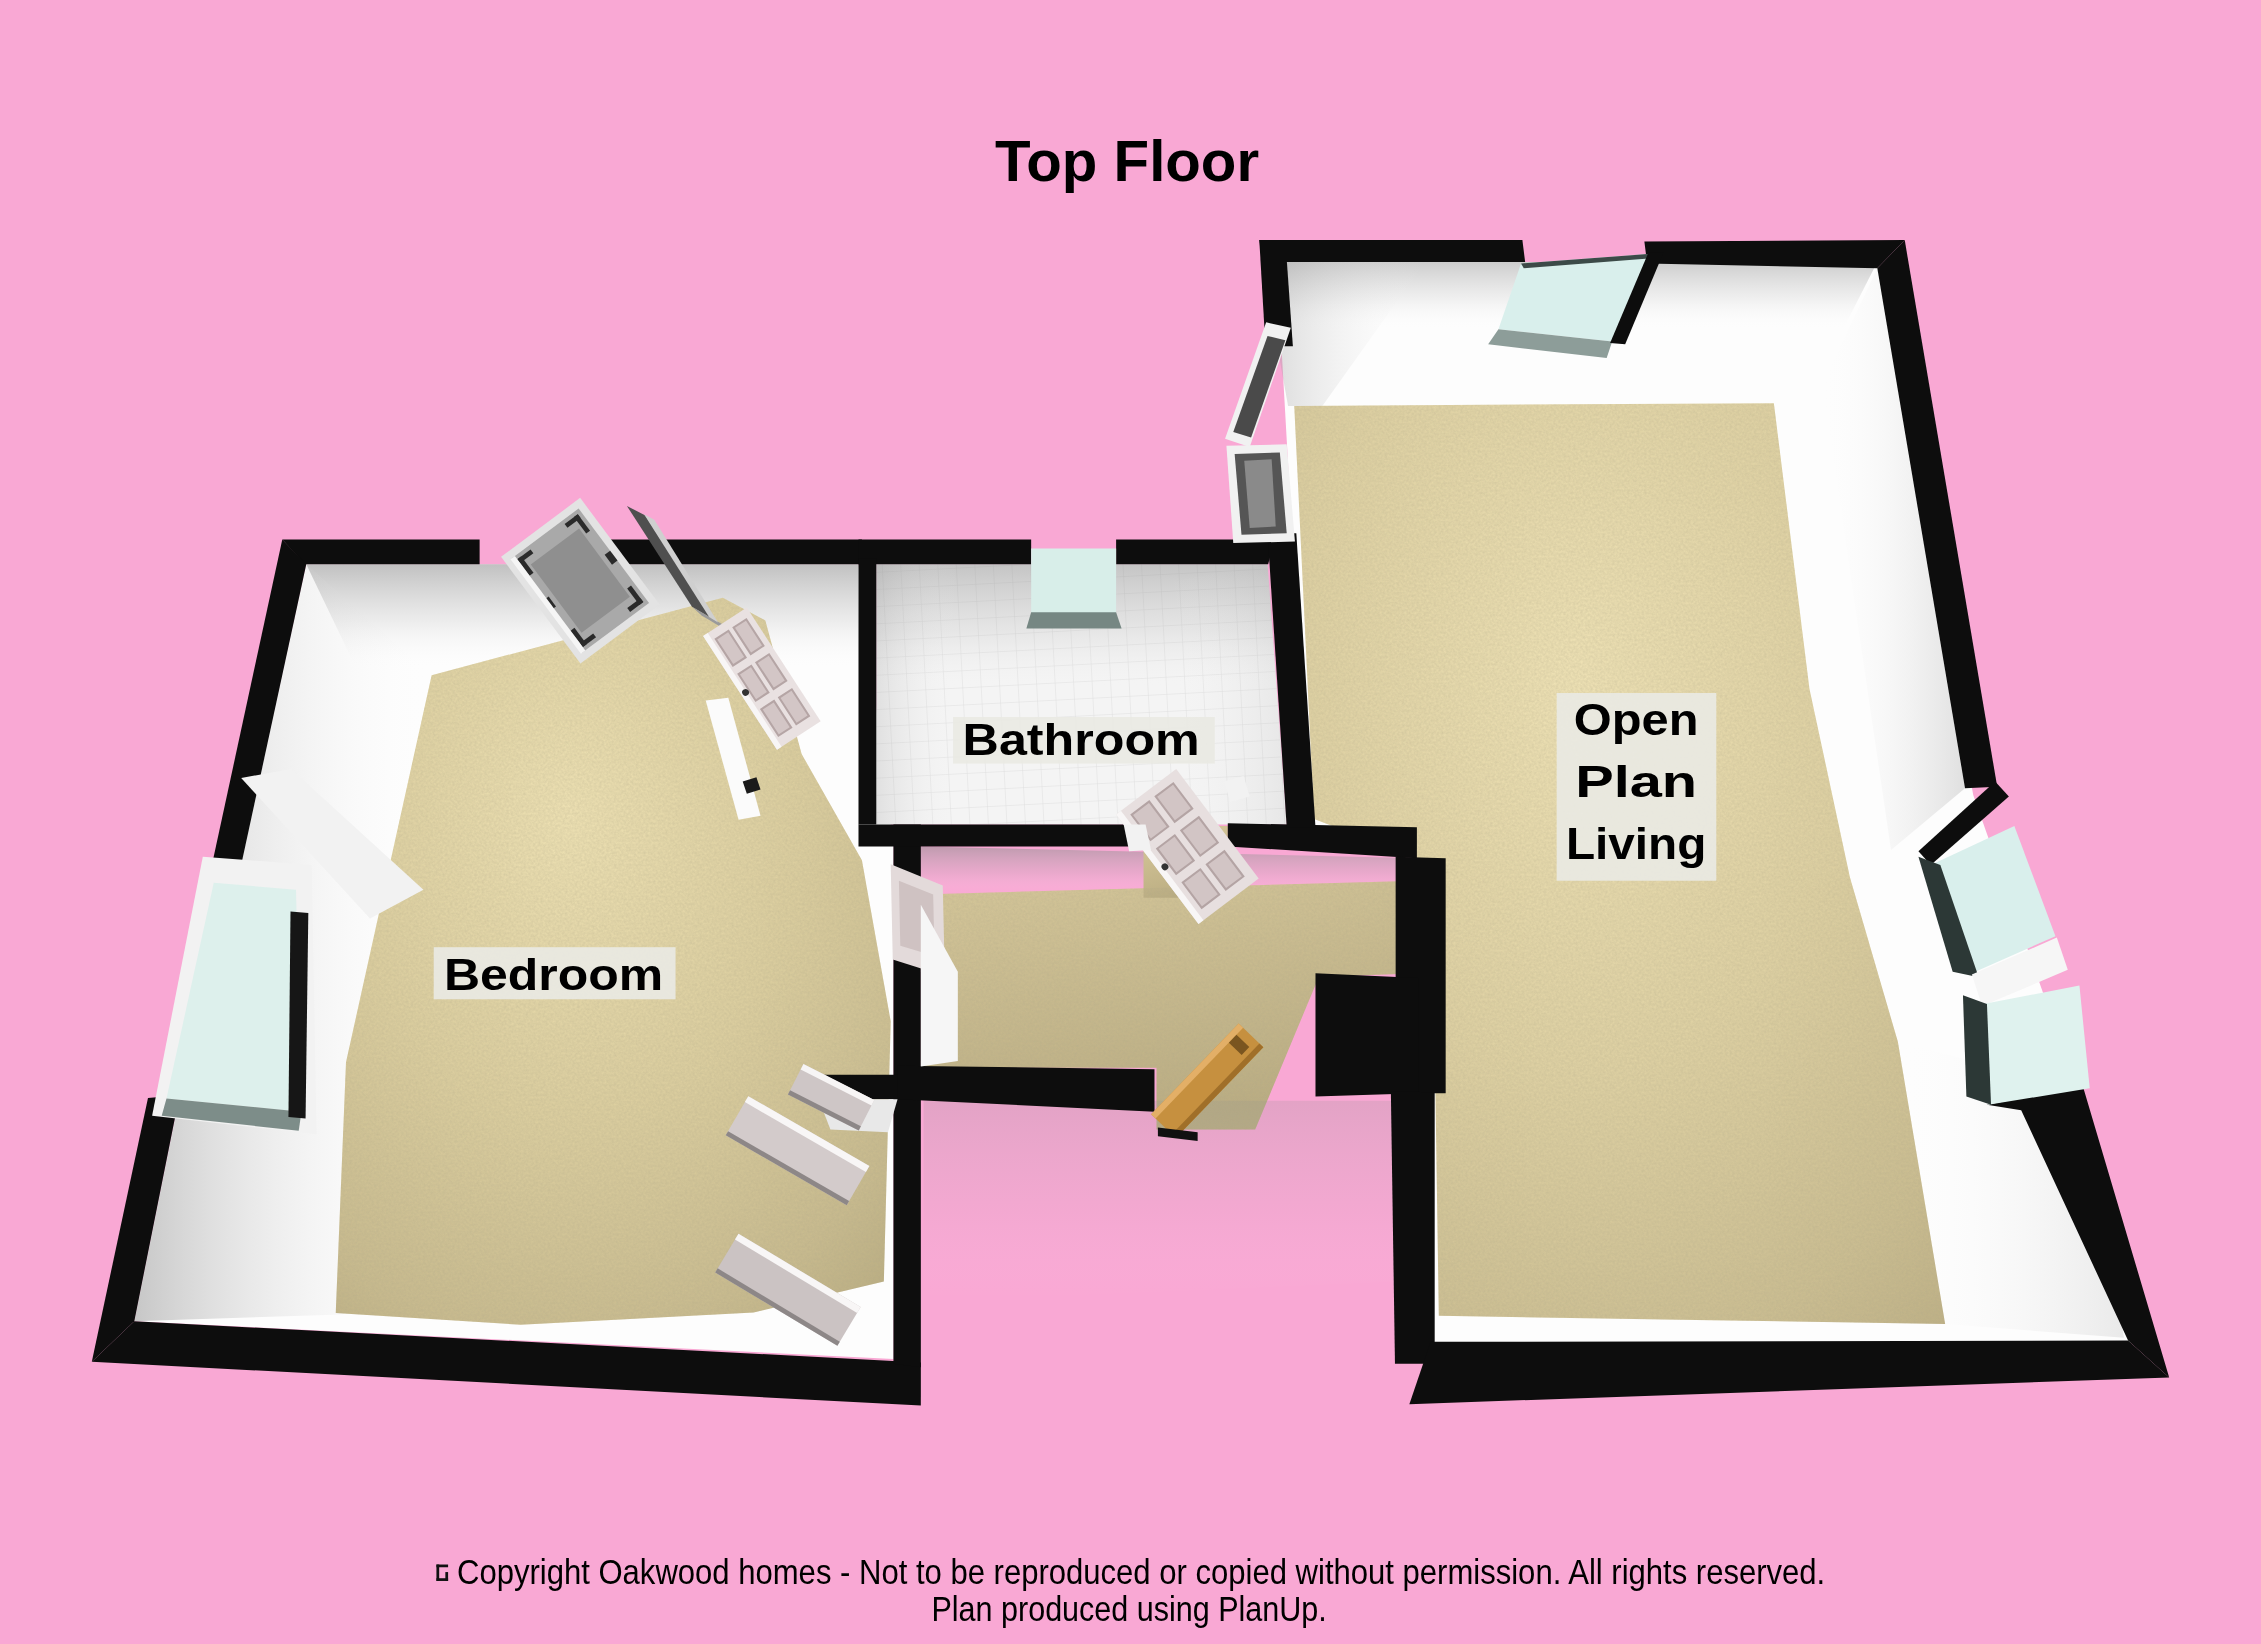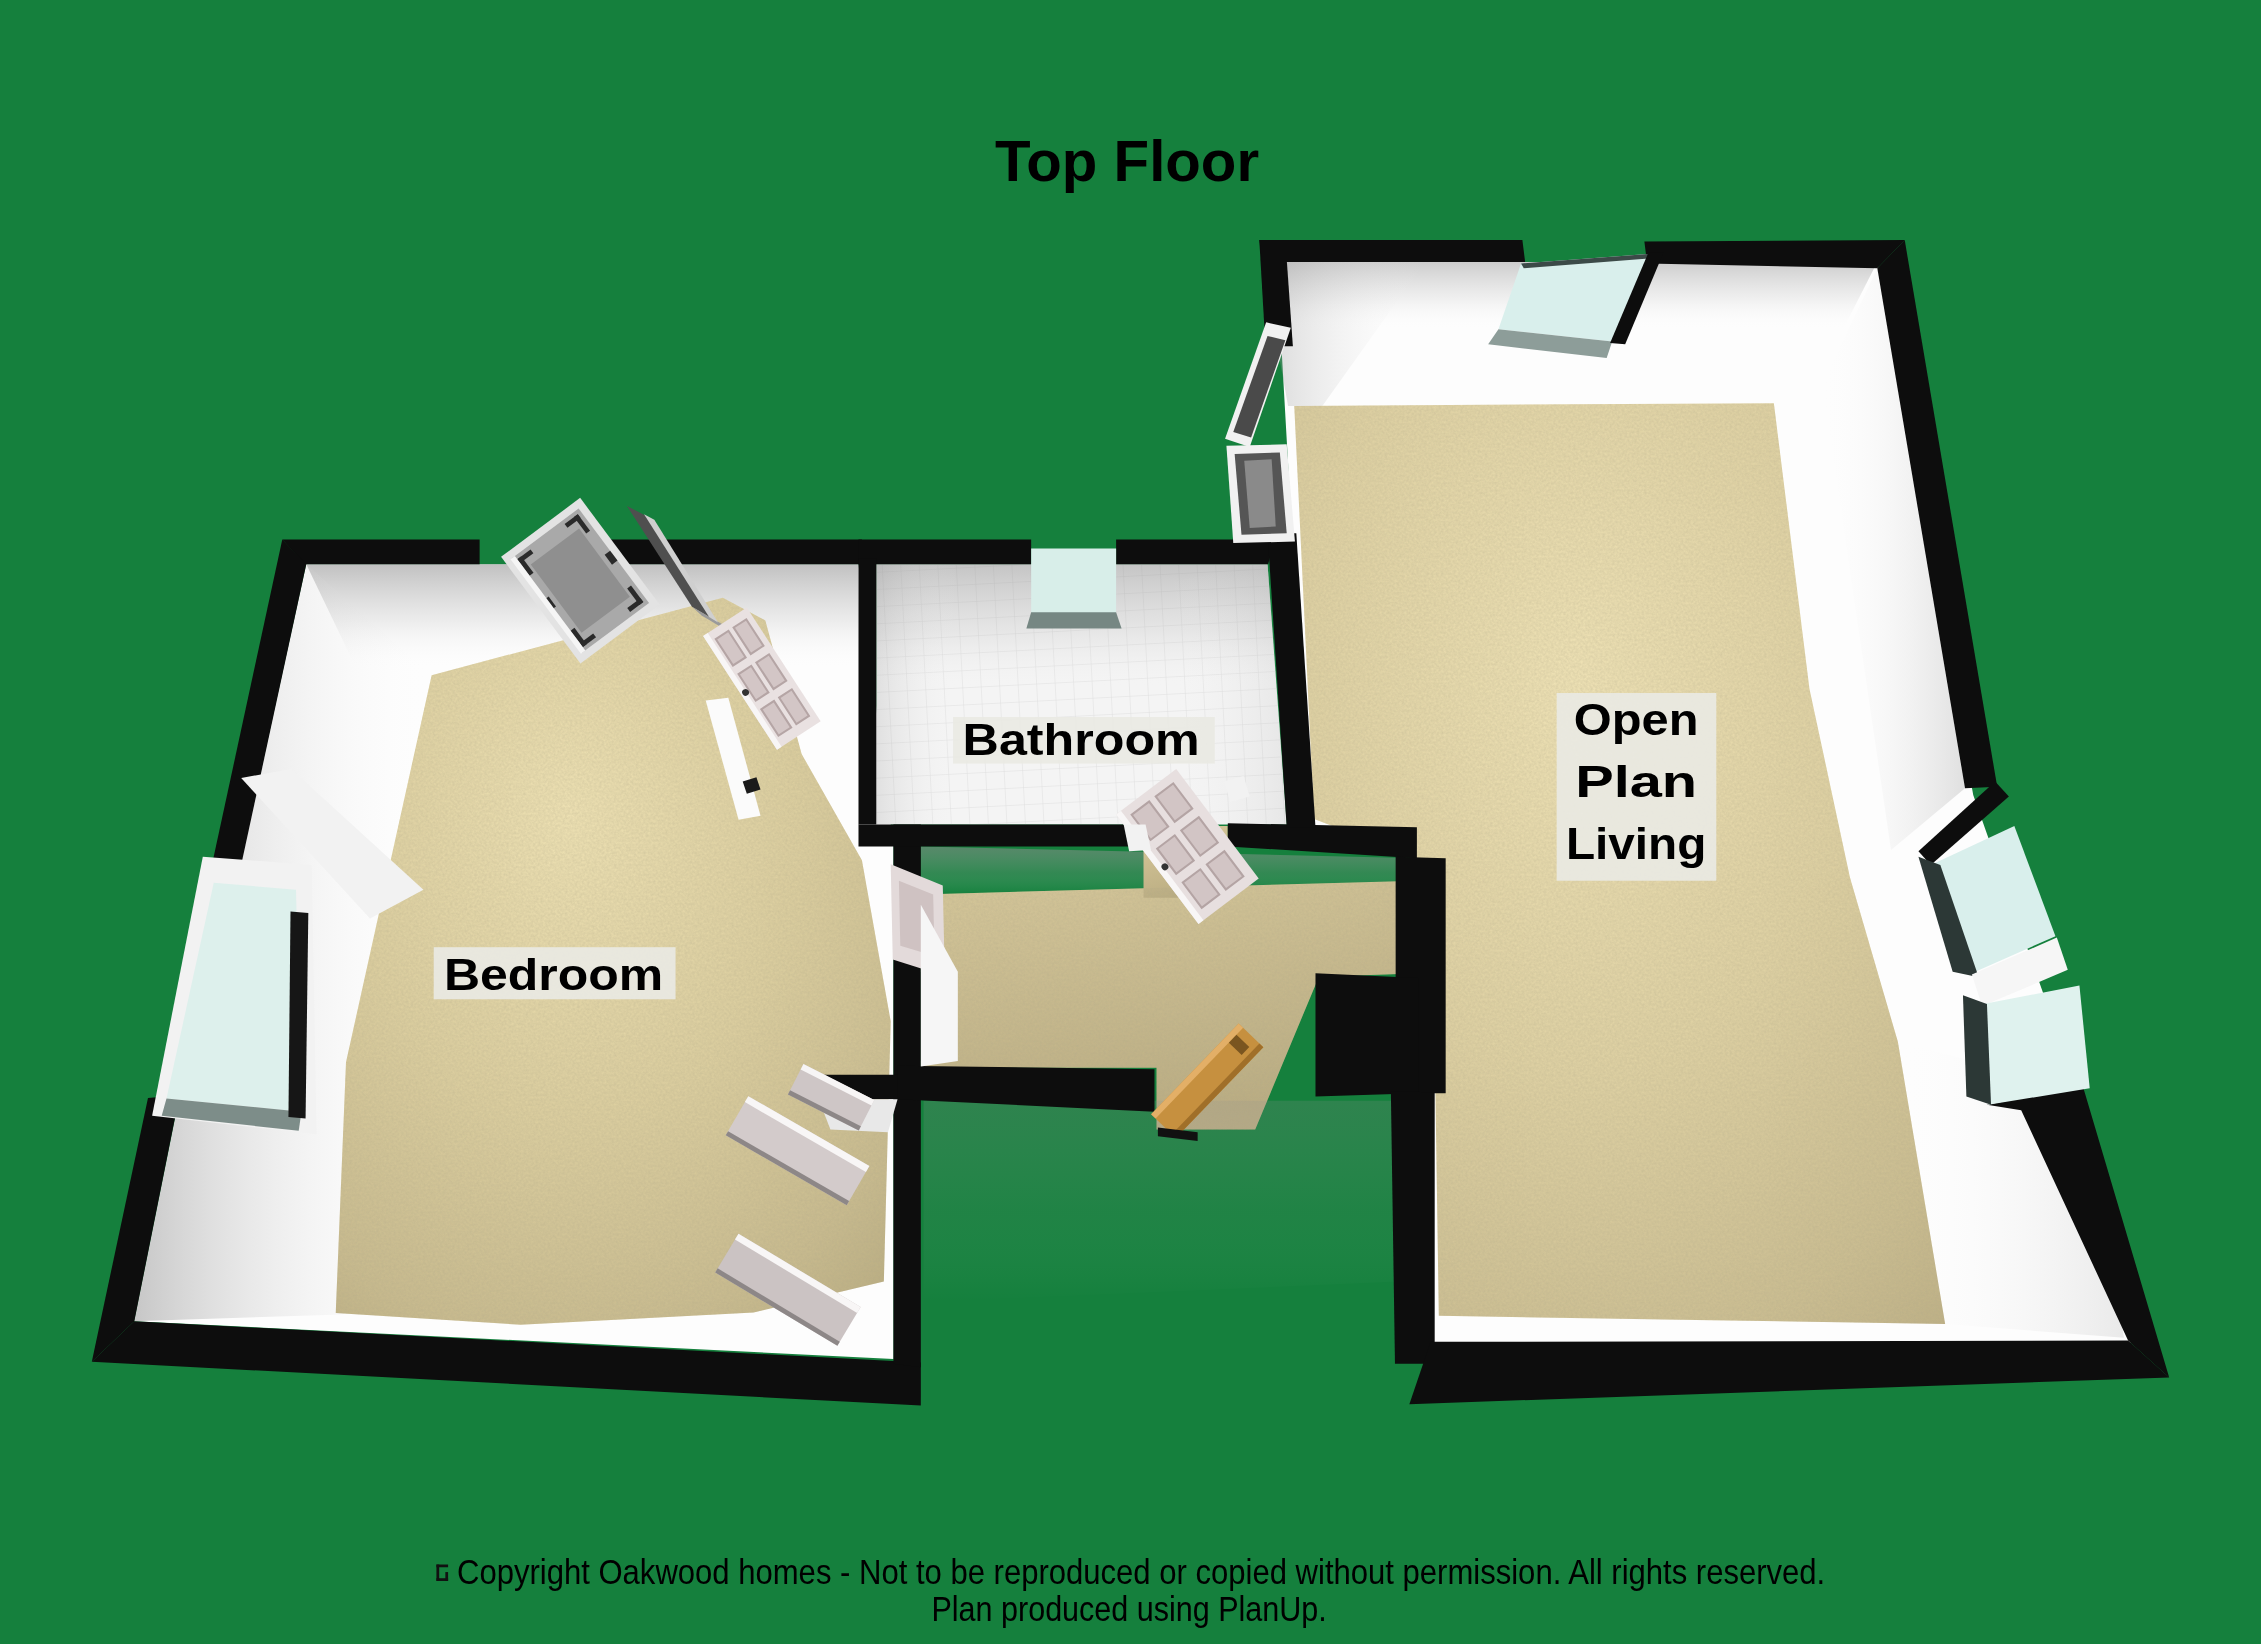--- a/index.html
+++ b/index.html
@@ -1,16 +1,16 @@
 <!DOCTYPE html>
 <html style="font-size:11px"><head>
 <meta charset="utf-8">
 <style>
   html,body{margin:0;padding:0;background:#fff;}
-  .page{position:relative;width:2261px;height:1645px;background:#15803d;overflow:hidden;
+  .page{position:relative;width:2261px;height:1645px;background:#f9a8d4;overflow:hidden;
         font-family:"Liberation Sans", sans-serif;text-decoration:underline;}
   svg{position:absolute;left:0;top:0;}
 </style>
 </head>
 <body>
 <div class="page">
 <svg width="2261" height="1645" viewBox="0 0 3300 2400">
 <defs>
   <radialGradient id="bedFloor" cx="0.42" cy="0.3" r="0.92">
     <stop offset="0" stop-color="#f2e5b6"></stop>

